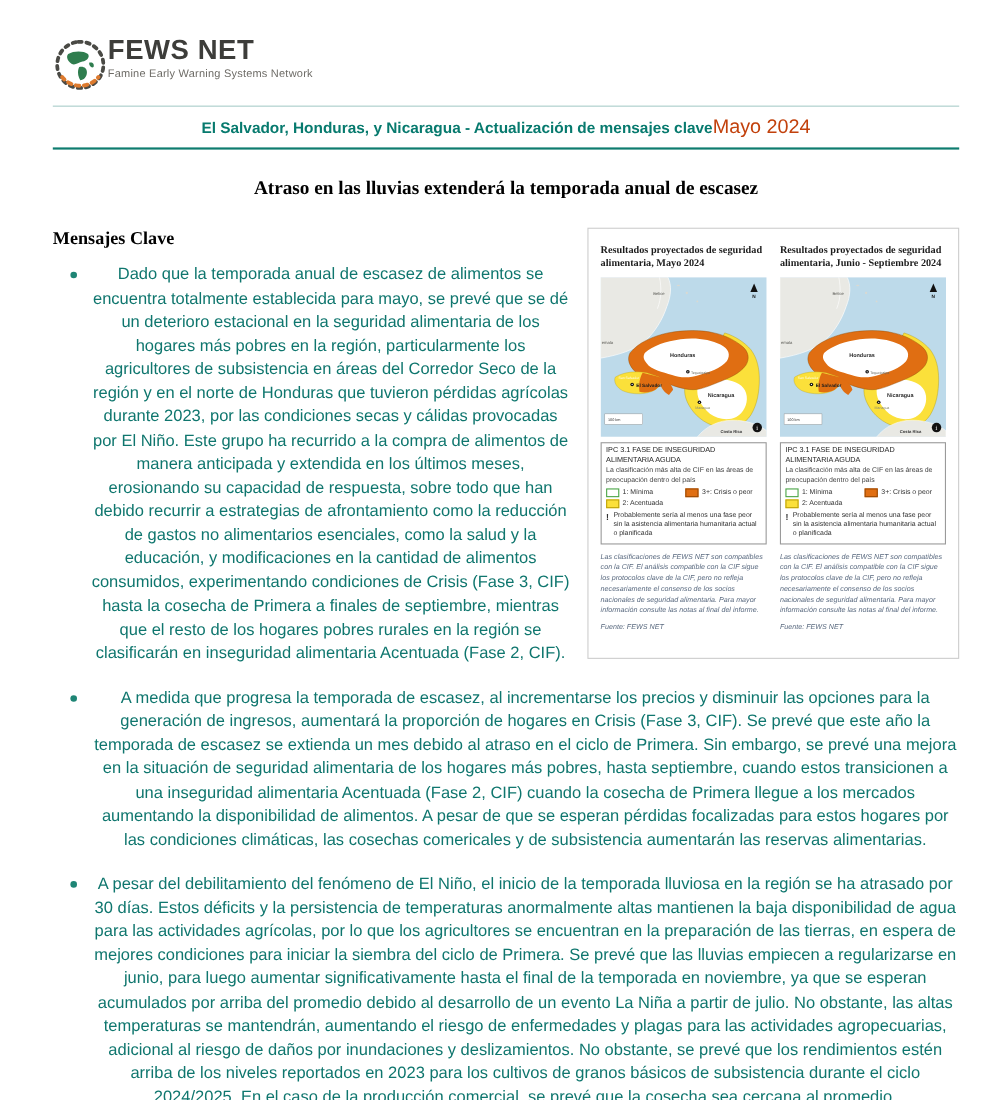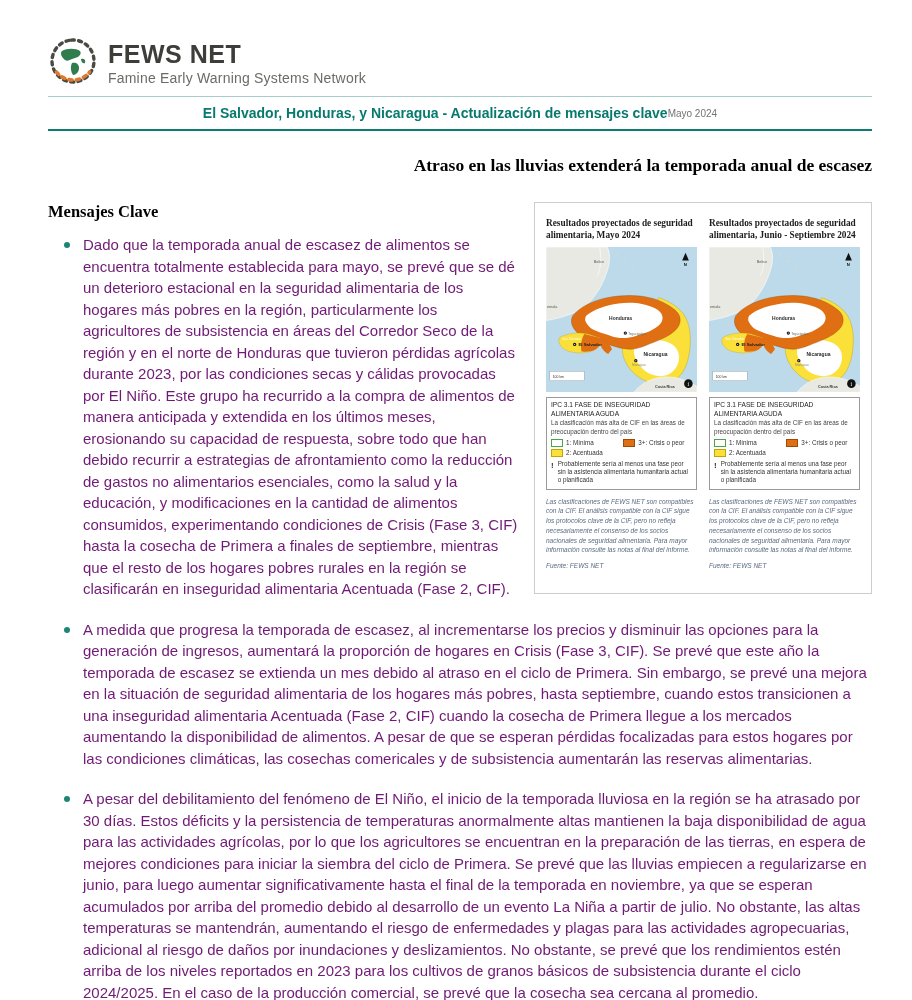--- a/index.html
+++ b/index.html
@@ -3,48 +3,48 @@
 <meta charset="utf-8">
 <style>
   html,body{margin:0;padding:0;}
   body{
     width:912px;height:1000px;background:#ffffff;overflow:hidden;
     font-family:"Liberation Sans","DejaVu Sans",sans-serif;color:#3c3c3c;
   }
   .page{padding:34px 40px 0 48px;}
 
   
-  .logo-row{display:flex;align-items:flex-end;gap:10px;height:52px;}
+  .logo-row{display:flex;align-items:flex-start;height:52px;}
   .logo-text .wordmark{
     font-size:25px;font-weight:bold;color:#3d3d3a;letter-spacing:.5px;line-height:1;
   }
-  .logo-text .tagline{font-size:14px;color:#6d6b66;margin-top:3px;letter-spacing:.2px;}
+  .logo-text .tagline{font-size:10px;color:#6d6b66;margin-top:3px;letter-spacing:.2px;}
   .rule-light{border:none;border-top:1px solid #a8ccc9;margin:10px 0 0 0;}
   .band{display:flex;justify-content:center;align-items:center;padding:8px 6px;}
   .band .region{font-size:14px;font-weight:bold;color:#077a6e;}
-  .band .date{font-size:10px;color:#737373;}
+  .band .date{font-size:18px;color:#c2410c;}
   .rule-teal{border:none;border-top:2px solid #0e7c6f;margin:0;}
 
   
   h1.main-title{
     font-family:"Liberation Serif","DejaVu Serif",serif;
-    font-size:17.5px;font-weight:bold;color:#000;text-align:right;
+    font-size:17.5px;font-weight:bold;color:#000;text-align:center;
     margin:24px 0 0 0;
   }
 
   
   .content{margin-top:26px;}
   h2.km-heading{
     font-family:"Liberation Serif","DejaVu Serif",serif;
     font-size:16.5px;font-weight:bold;color:#000000;margin:0 0 12px 0;
   }
   ul.bullets{list-style:none;margin:0;padding:0 0 0 14px;}
   ul.bullets li{
     position:relative;padding-left:21px;margin-bottom:19px;
-    font-size:15px;line-height:21.5px;color:#701a75;text-align:left;
+    font-size:15px;line-height:21.5px;color:#0f766e;text-align:center;
   }
   ul.bullets li::before{
     content:"";position:absolute;left:2px;top:8px;width:6px;height:6px;
     border-radius:50%;background:#1e8575;
   }
 
   
   .figure-box{
     float:right;width:338px;margin:0 0 10px 16px;
     border:1px solid #cdcdcd;background:#fff;padding:14px 11px 24px 11px;

